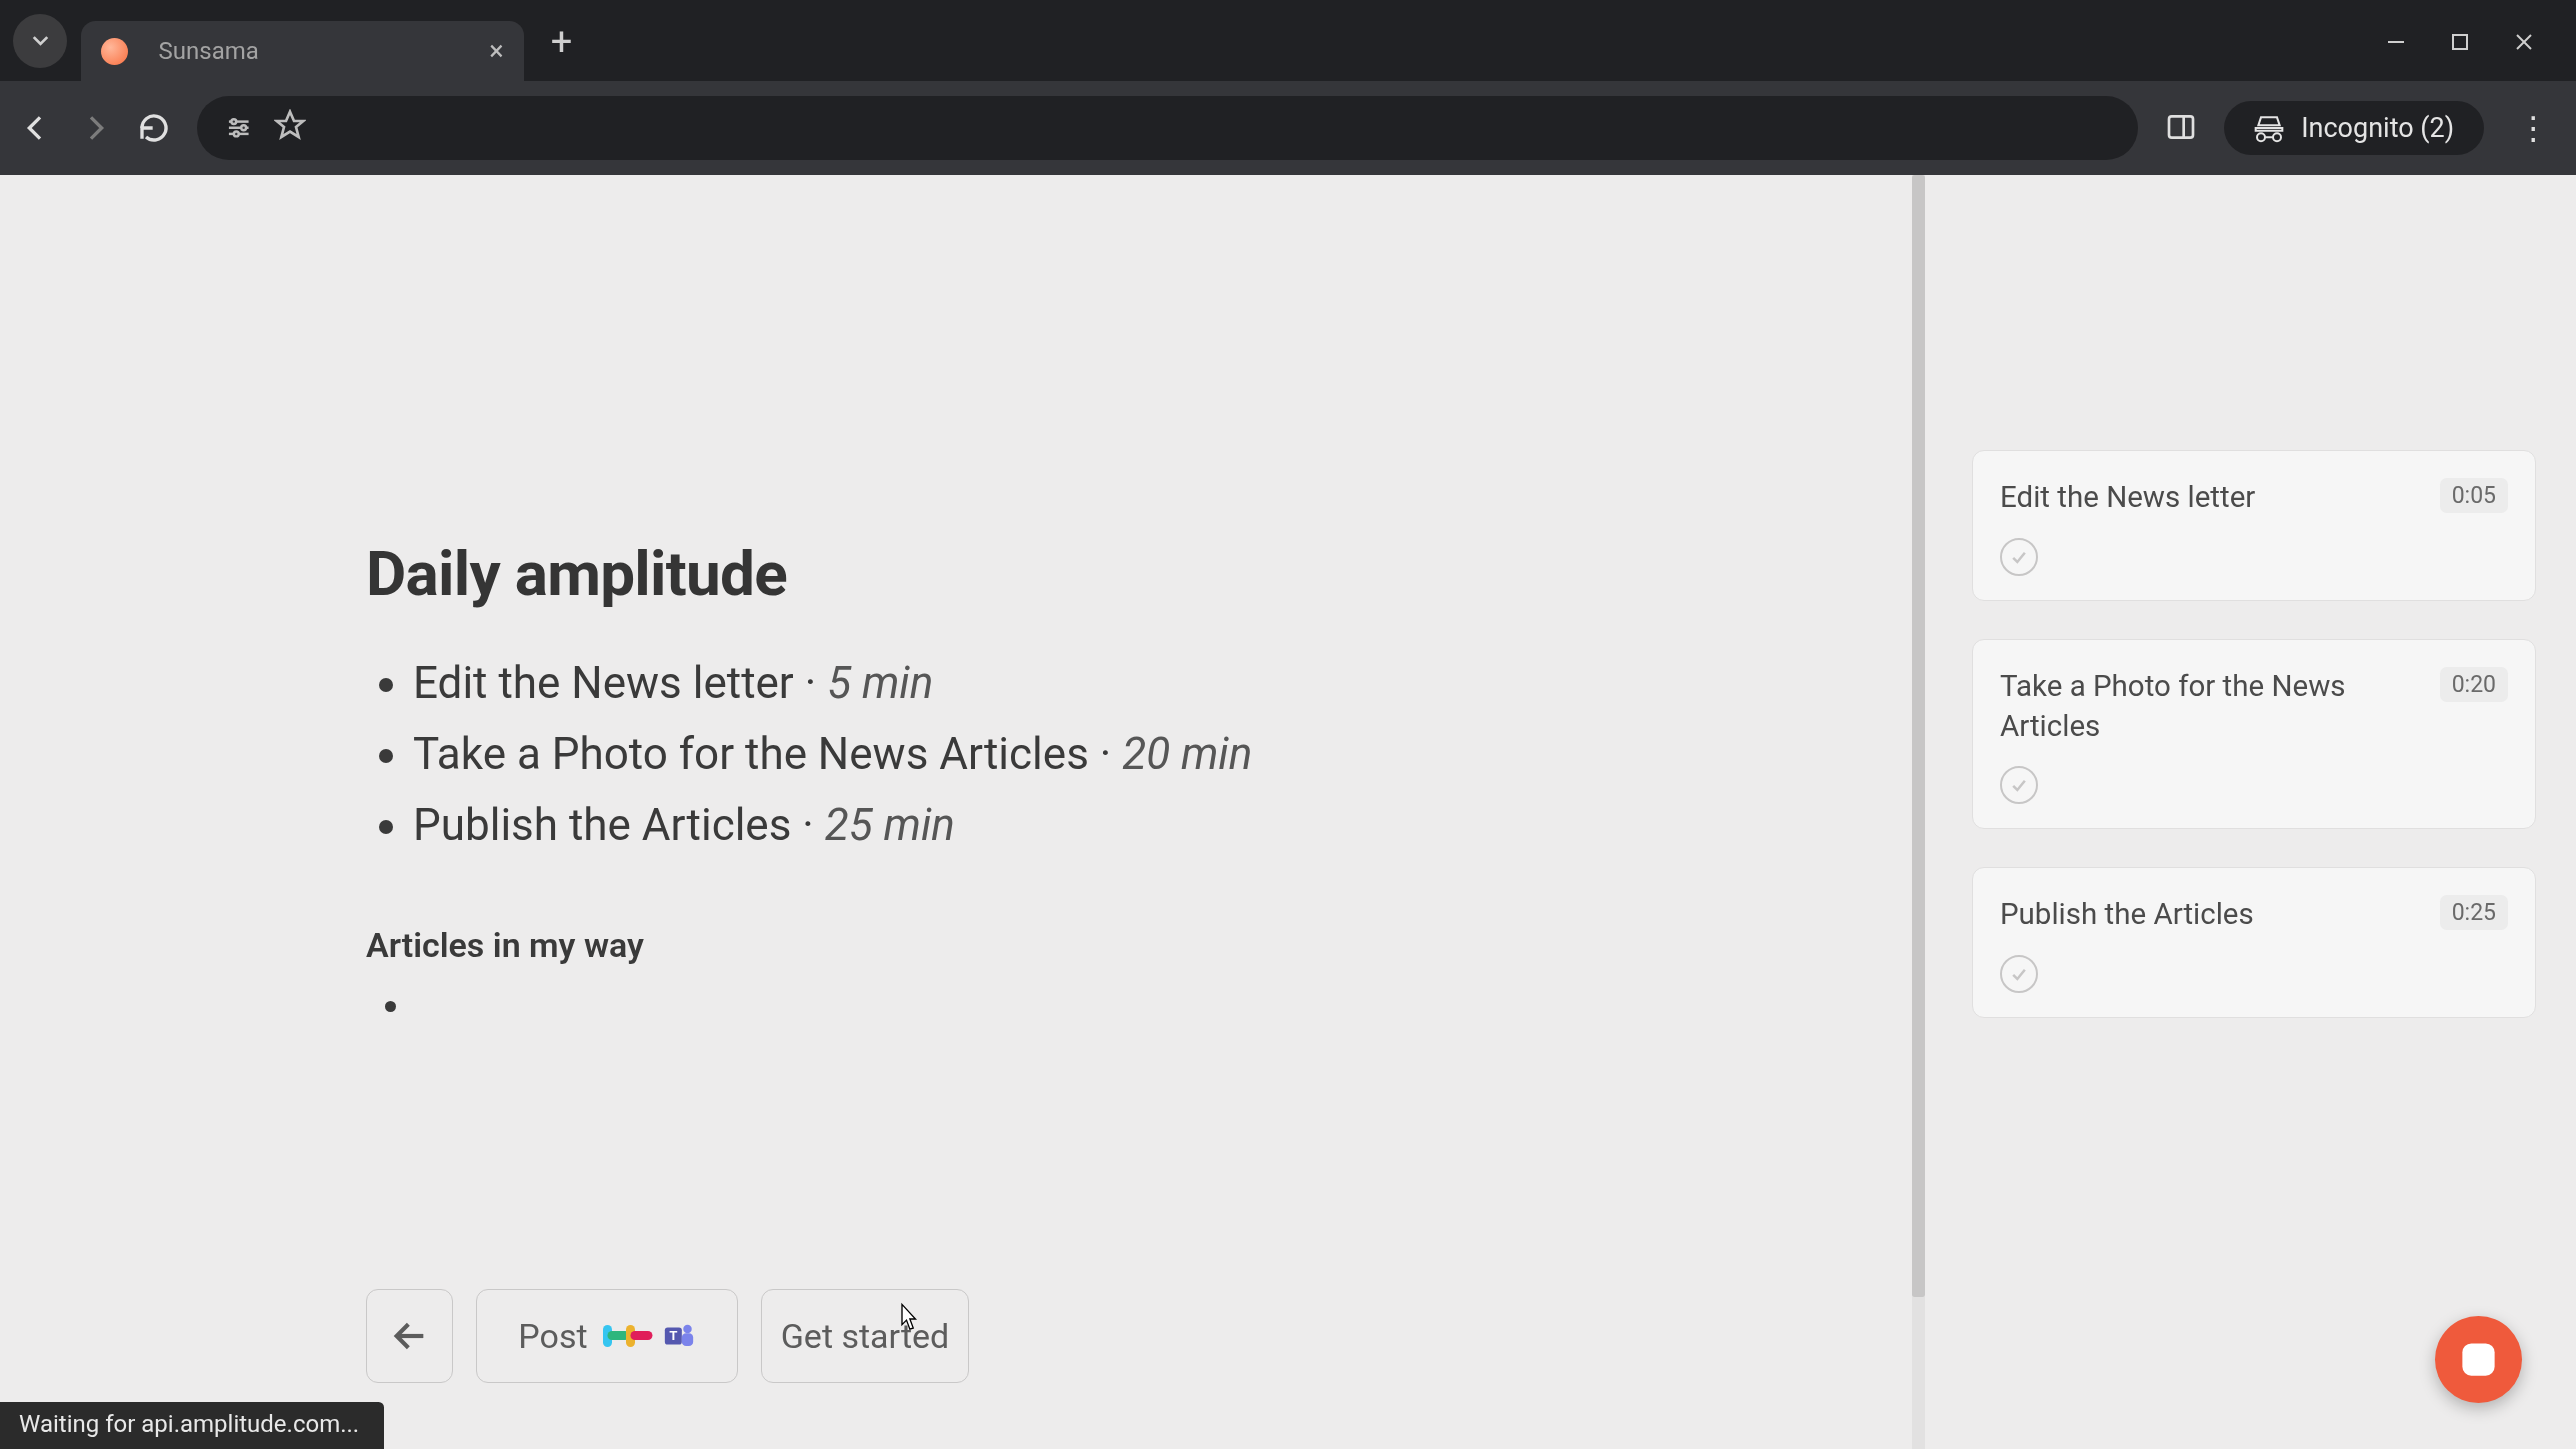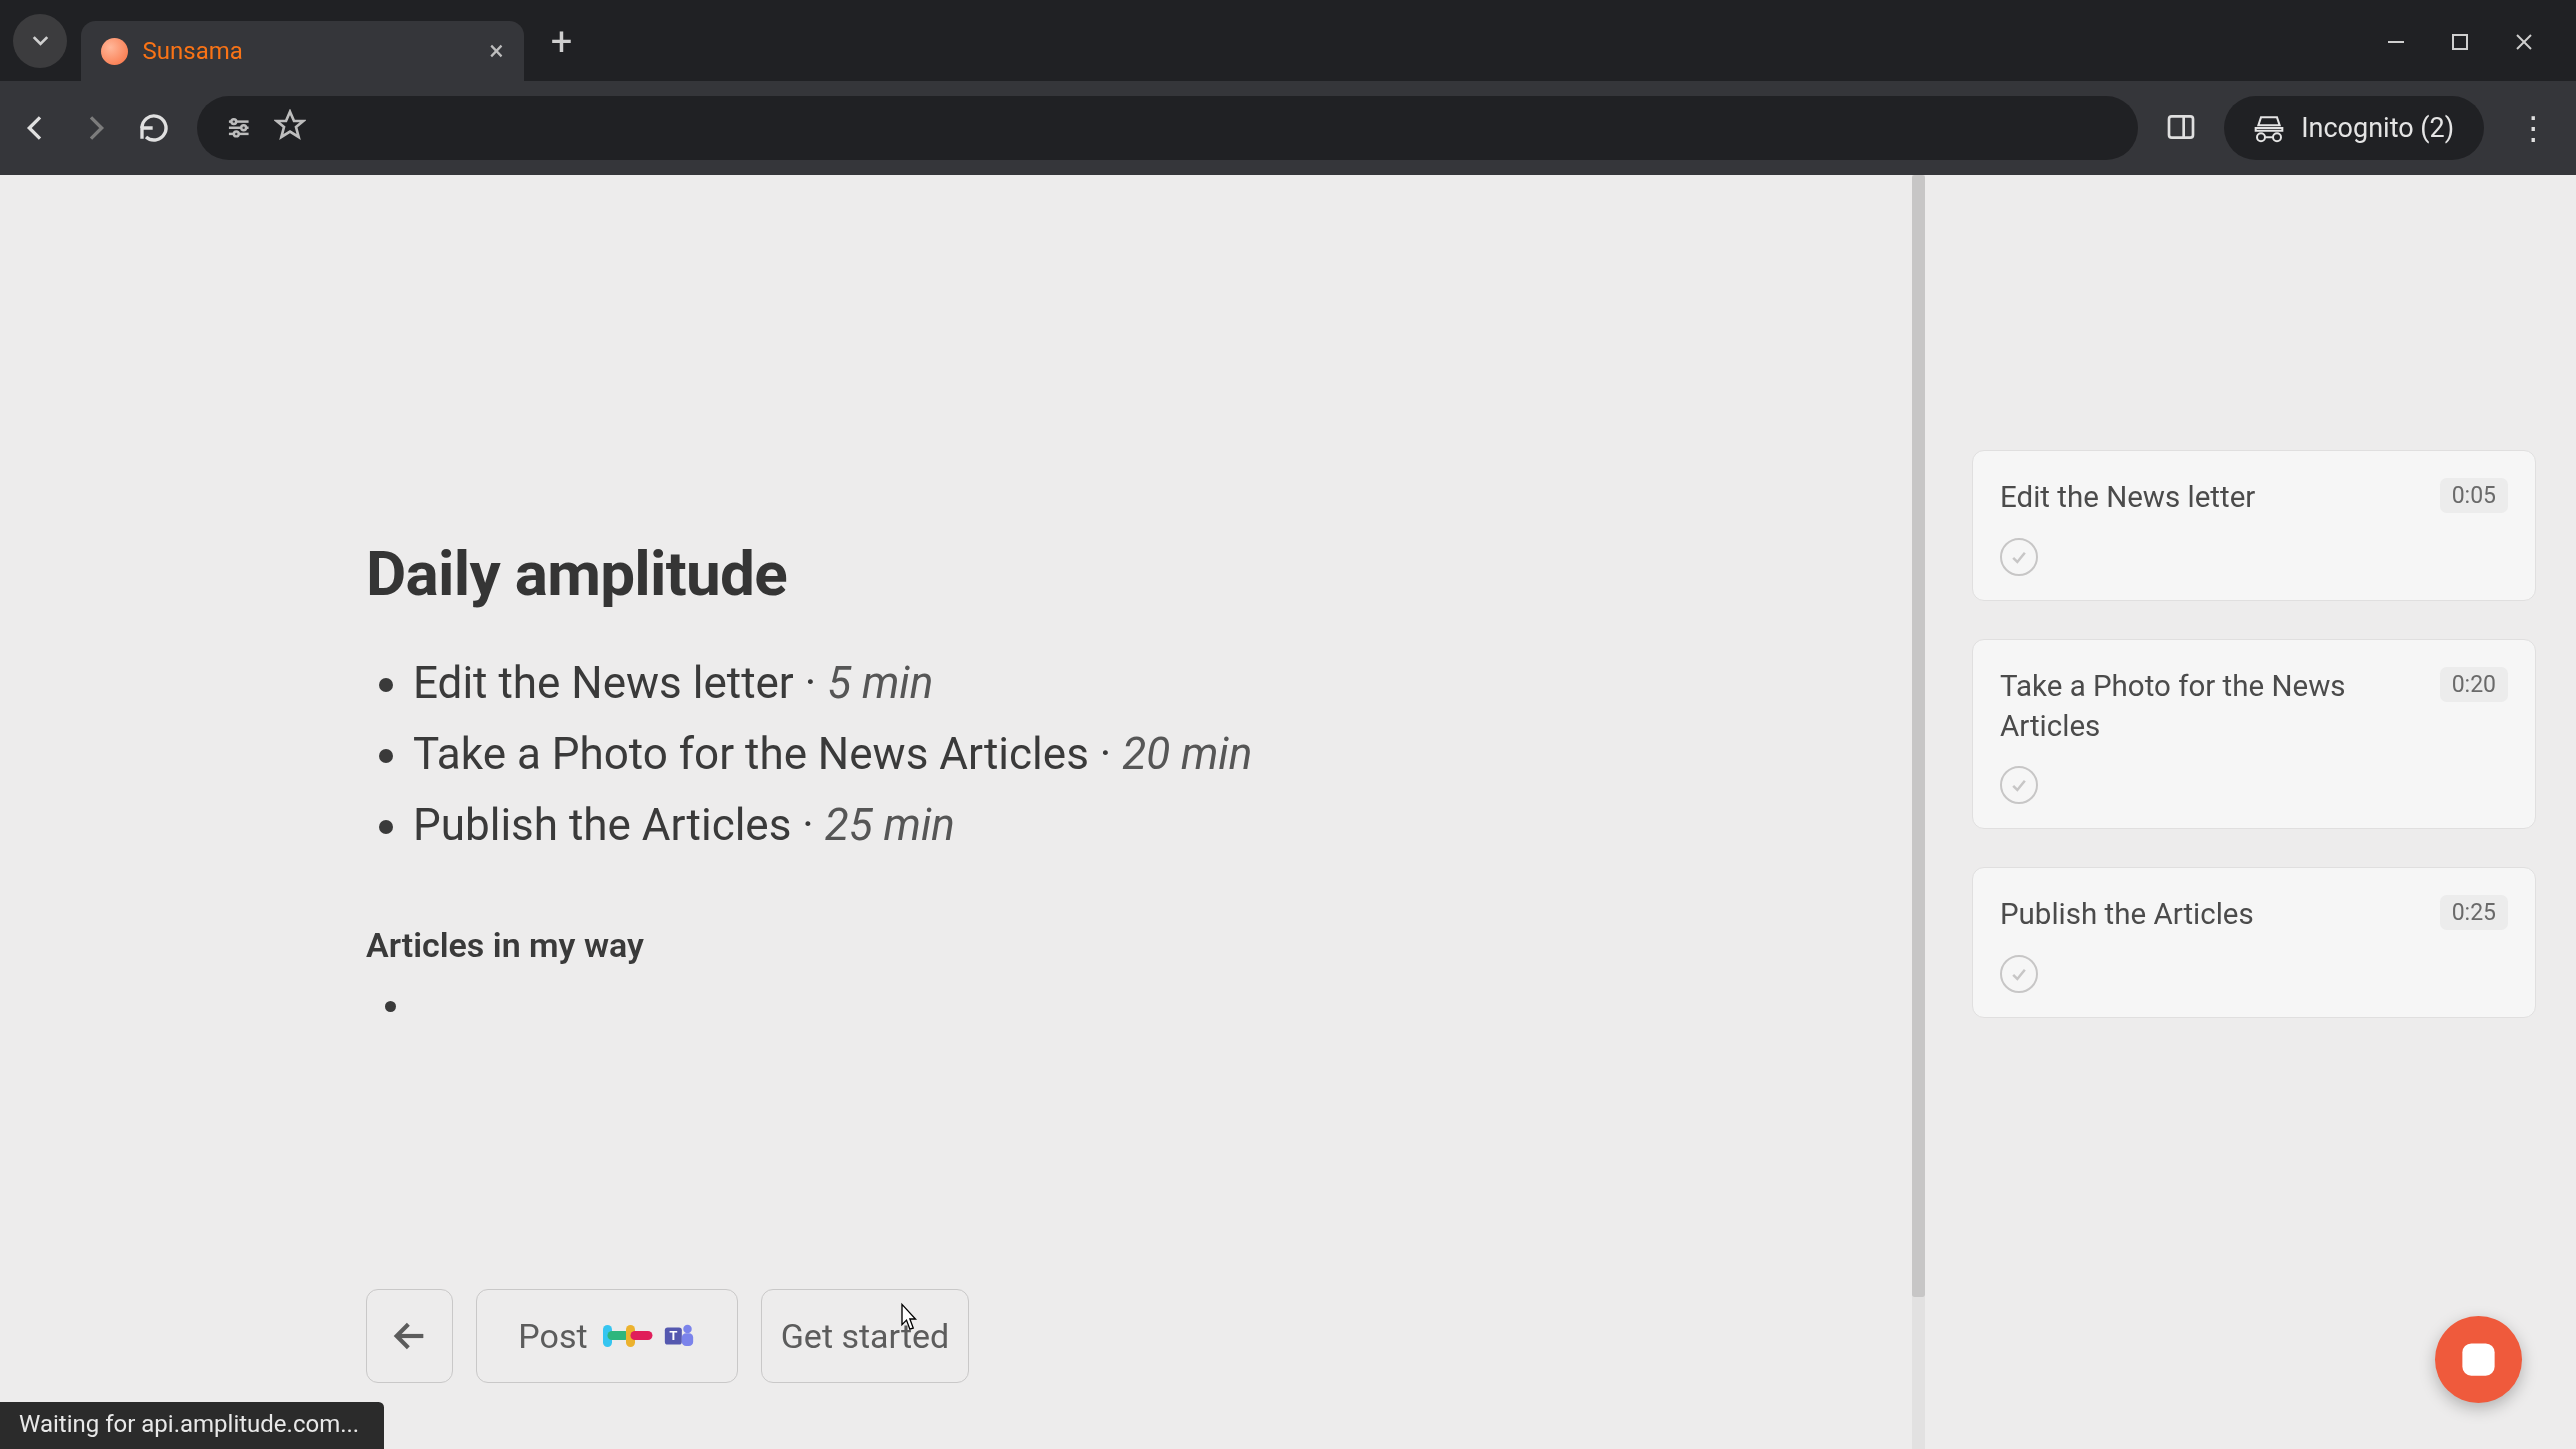--- a/index.html
+++ b/index.html
@@ -3,38 +3,38 @@
 <meta charset="utf-8">
 <style>
   * { margin: 0; padding: 0; box-sizing: border-box; }
   html, body { width: 2576px; height: 1449px; font-family: -apple-system, BlinkMacSystemFont, "Segoe UI", Roboto, sans-serif; overflow: hidden; }
 
   
   .chrome-top { background: #202124; height: 81px; display: flex; align-items: flex-end; padding-left: 13.4px; }
   .tab-caret-box { width: 54px; height: 54px; background: #3c3c3e; border-radius: 50%; display: flex; align-items: center; justify-content: center; margin-bottom: 13.4px; margin-right: 13.4px; }
   .tab { background: #35363a; height: 60px; width: 443px; border-radius: 14.8px 14.8px 0 0; display: flex; align-items: center; padding: 0 20px; gap: 14.8px; }
   .favicon { width: 27px; height: 27px; border-radius: 50%; background: radial-gradient(circle at 35% 35%, #ffb79a, #f96f3f); }
-  .tab-title { color: #f97316; font-size: 24px; flex: 1; }
+  .tab-title { color: #a3a3a3; font-size: 24px; flex: 1; margin-left: 16px; }
   .tab-close { color: #bdbdbd; font-size: 27px; line-height: 1; }
   .new-tab { color: #cfcfcf; font-size: 38px; margin-left: 27px; margin-bottom: 20px; line-height: 1; }
   .chrome-top-spacer { flex: 1; }
   .win-btn { color: #cfcfcf; margin-bottom: 27px; margin-right: 40px; }
   .win-btn svg { width: 24px; height: 24px; display: block; }
 
   .chrome-toolbar { background: #35363a; height: 94px; display: flex; align-items: center; padding: 0 20px; gap: 27px; }
   .nav-ico { color: #e0e0e0; display: flex; align-items: center; justify-content: center; }
   .nav-ico.dim { color: #7c7c7c; }
   .nav-ico svg { width: 32px; height: 32px; }
   .omnibox { flex: 1; background: #202124; height: 64px; border-radius: 32px; display: flex; align-items: center; padding: 0 27px; gap: 20px; color: #e4e4e4; font-size: 27px; }
   .omnibox .site-ico { width: 29.5px; height: 29.5px; }
   .omnibox .site-ico svg { width: 29.5px; height: 29.5px; color: #bdbdbd; }
   .omnibox-url { flex: 1; letter-spacing: 0.3px; }
   .star-ico svg { width: 32px; height: 32px; color: #bdbdbd; }
   .panel-ico svg { width: 32px; height: 32px; color: #e0e0e0; }
-  .incognito-chip { background: #202124; height: 64px; border-radius: 32px; display: flex; align-items: center; padding: 0 29.5px; gap: 16px; color: #e4e4e4; font-size: 27px; }
+  .incognito-chip { background: #202124; height: 54px; border-radius: 32px; display: flex; align-items: center; padding: 0 29.5px; gap: 16px; color: #e4e4e4; font-size: 27px; }
   .incognito-chip svg { width: 32px; height: 32px; }
   .kebab { color: #e0e0e0; font-size: 32px; line-height: 1; padding: 0 6.7px; }
 
   
   .page { position: relative; height: calc(1449px - 174px); background: #edecec; display: flex; }
   .main-col { width: 1925px; height: 100%; overflow: hidden; position: relative; }
   .main-scroll-track { position: absolute; right: 0; top: 0; width: 13.4px; height: 100%; background: #e2e1e1; }
   .main-scroll-thumb { position: absolute; right: 0; top: 0; width: 13.4px; height: 88%; background: #c7c6c6; border-radius: 2.7px; }
 
   .content { padding: 362px 0 0 366px; color: #3a3a3a; }

